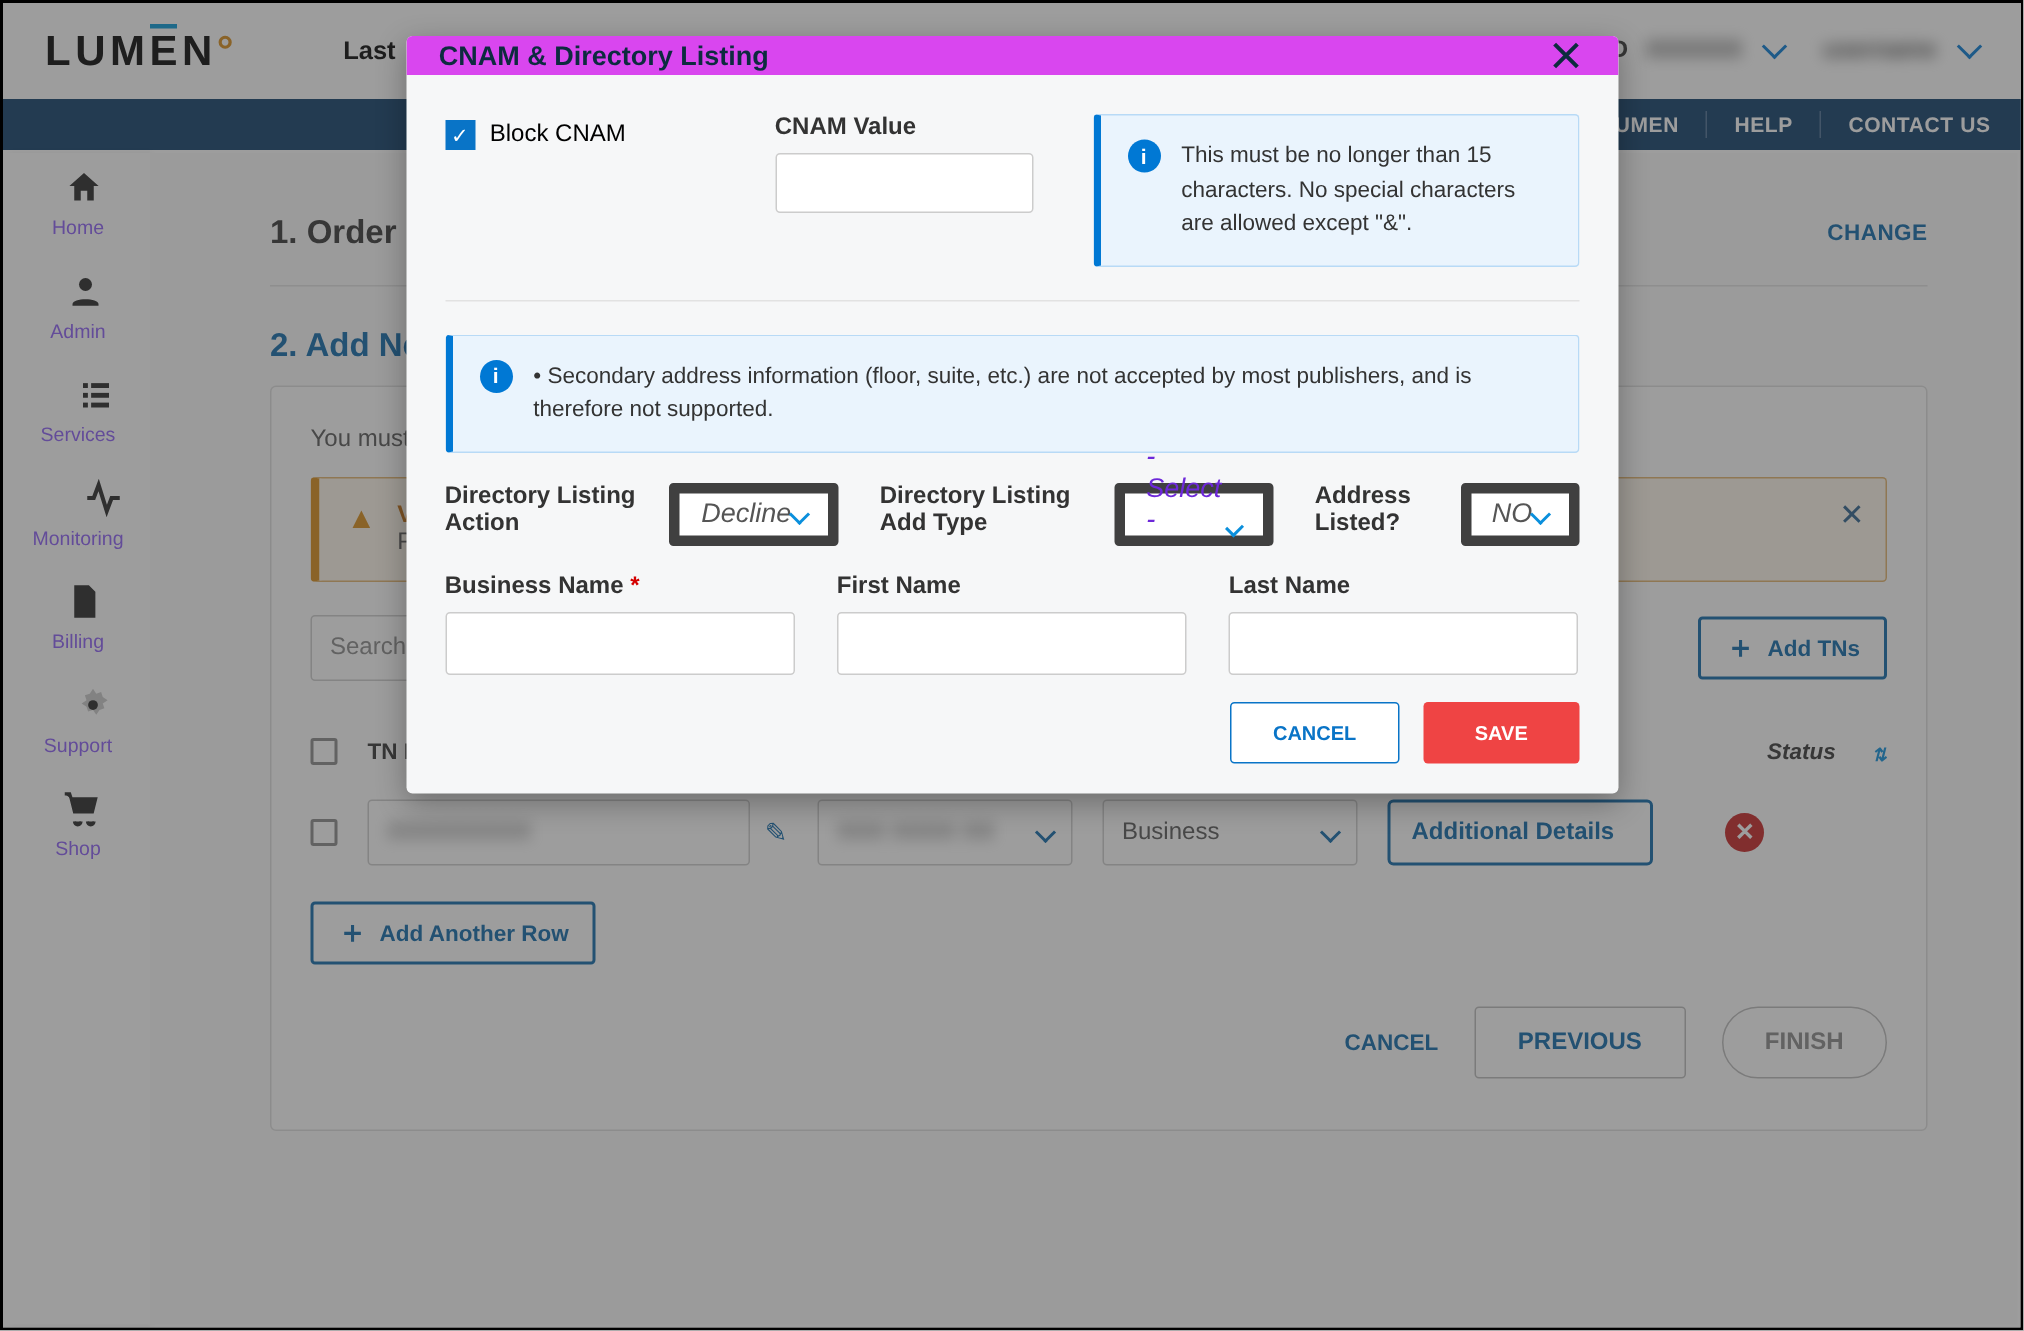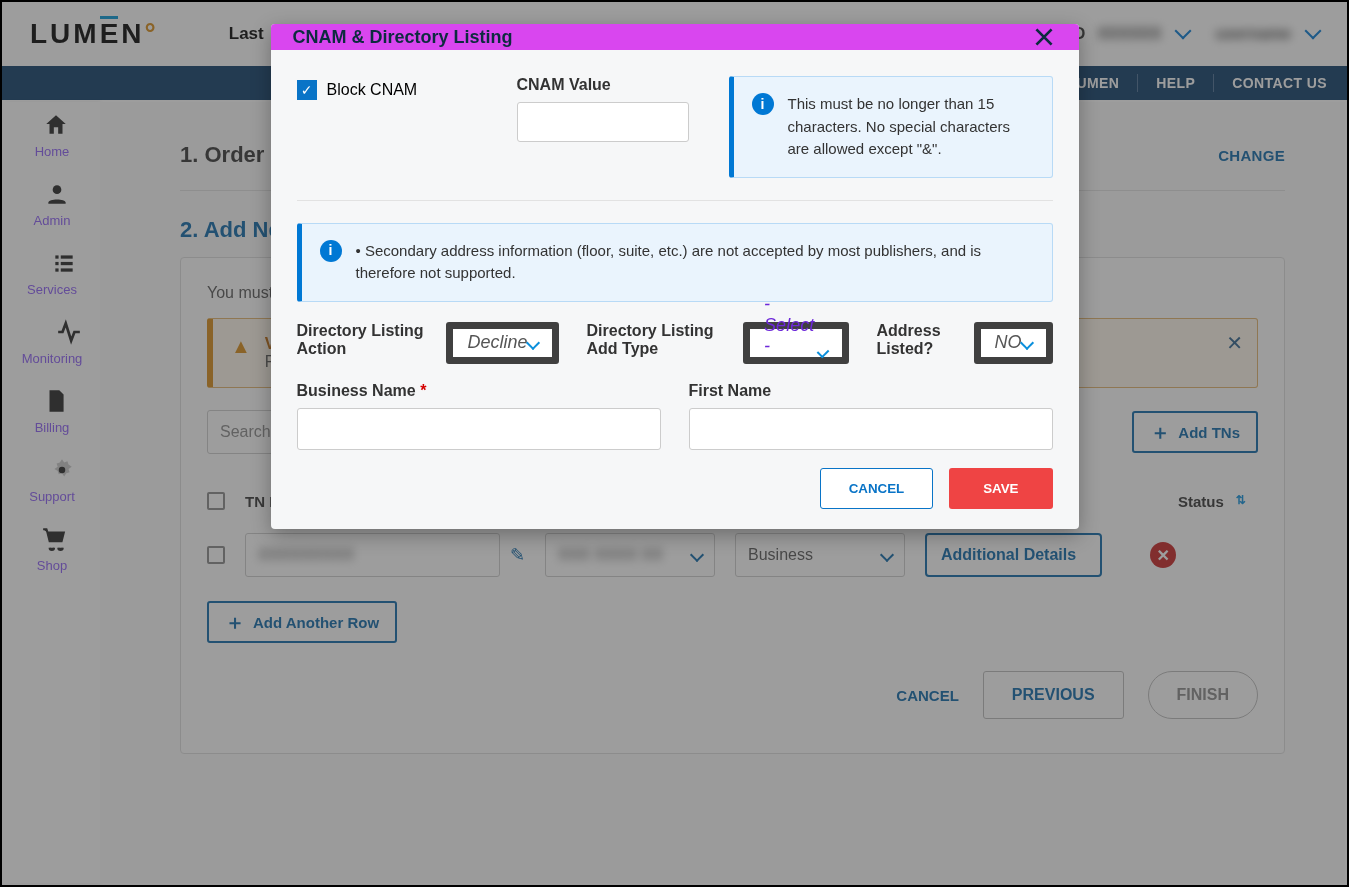--- a/index.html
+++ b/index.html
@@ -38,21 +38,21 @@
 .warn { border:1px solid #e3b36b; border-left:6px solid #d88b14; background:#fff7eb; border-radius:3px; padding:16px 18px; display:flex; align-items:flex-start; gap:14px; position:relative; margin-bottom:22px;}
 .warn .tri { color:#d88b14; font-size:20px; }
 .warn .close { position:absolute; right:14px; top:12px; color:#2b5f8a; font-size:20px; cursor:pointer;}
 .search-row { display:flex; gap:20px; align-items:center; margin-bottom:34px;}
 .searchbox { flex:0 0 180px; height:44px; border:1px solid #ccc; border-radius:3px; display:flex; align-items:center; padding:0 12px; color:#888; }
 .btn-outline { border:2px solid #0a66a8; color:#0a66a8; background:#fff; font-weight:700; padding:9px 16px; border-radius:3px; display:inline-flex; align-items:center; gap:8px; cursor:pointer; font-size:15px;}
 
 .tbl-head { display:flex; align-items:center; gap:20px; color:#333; font-weight:600; font-size:15px; border-bottom:1px solid transparent; padding:4px 0 12px;}
 .tbl-head .sort { color:#0a8fdc; margin-left:2px; font-size:12px; }
 .ck { width:18px; height:18px; border:2px solid #888; border-radius:2px; display:inline-block; }
-.col-tn{width:300px} .col-status{width:80px; margin-left:auto; display:flex; align-items:flex-start; gap:10px;}
+.col-tn{width:300px} .col-status{width:80px; margin-left:auto; display:flex; align-items:flex-end; gap:22px;font-style:italic;}
 
 .tbl-row { display:flex; align-items:center; gap:20px; padding:10px 0; }
 .field { height:44px; border:1px solid #ccc; border-radius:3px; display:flex; align-items:center; justify-content:space-between; padding:0 12px; color:#555; background:#fff; }
 .field .chv { width:10px; height:10px; border-right:2px solid #0a66a8; border-bottom:2px solid #0a66a8; transform:rotate(45deg); }
 .pencil { color:#0a66a8; font-size:18px; }
 .btn-additional { border:2px solid #0a66a8; color:#0a66a8; border-radius:4px; height:44px; display:inline-flex; align-items:center; gap:10px; padding:0 14px; font-weight:700;}
 .del { width:26px; height:26px; border-radius:50%; background:#c62020; color:#fff; display:inline-flex; align-items:center; justify-content:center; font-weight:900; }
 
 .addrow { margin-top:14px; }
 
@@ -310,20 +310,24 @@
 
         <div class="name-row">
           <div class="ncol">
             <label class="flabel"><span>Business Name</span> <span class="req">*</span></label>
             <div class="ninput"></div>
           </div>
           <div class="ncol">
             <label class="flabel">First Name</label>
             <div class="ninput"></div>
           </div>
+          <div class="ncol">
+            <label class="flabel">Last Name</label>
+            <div class="ninput"></div>
+          </div>
         </div>
 
         <div class="modal-foot">
           <button class="btn-cancel">CANCEL</button>
           <button class="btn-save">SAVE</button>
         </div>
       </div>
     </div>
   </div>
 </div>

